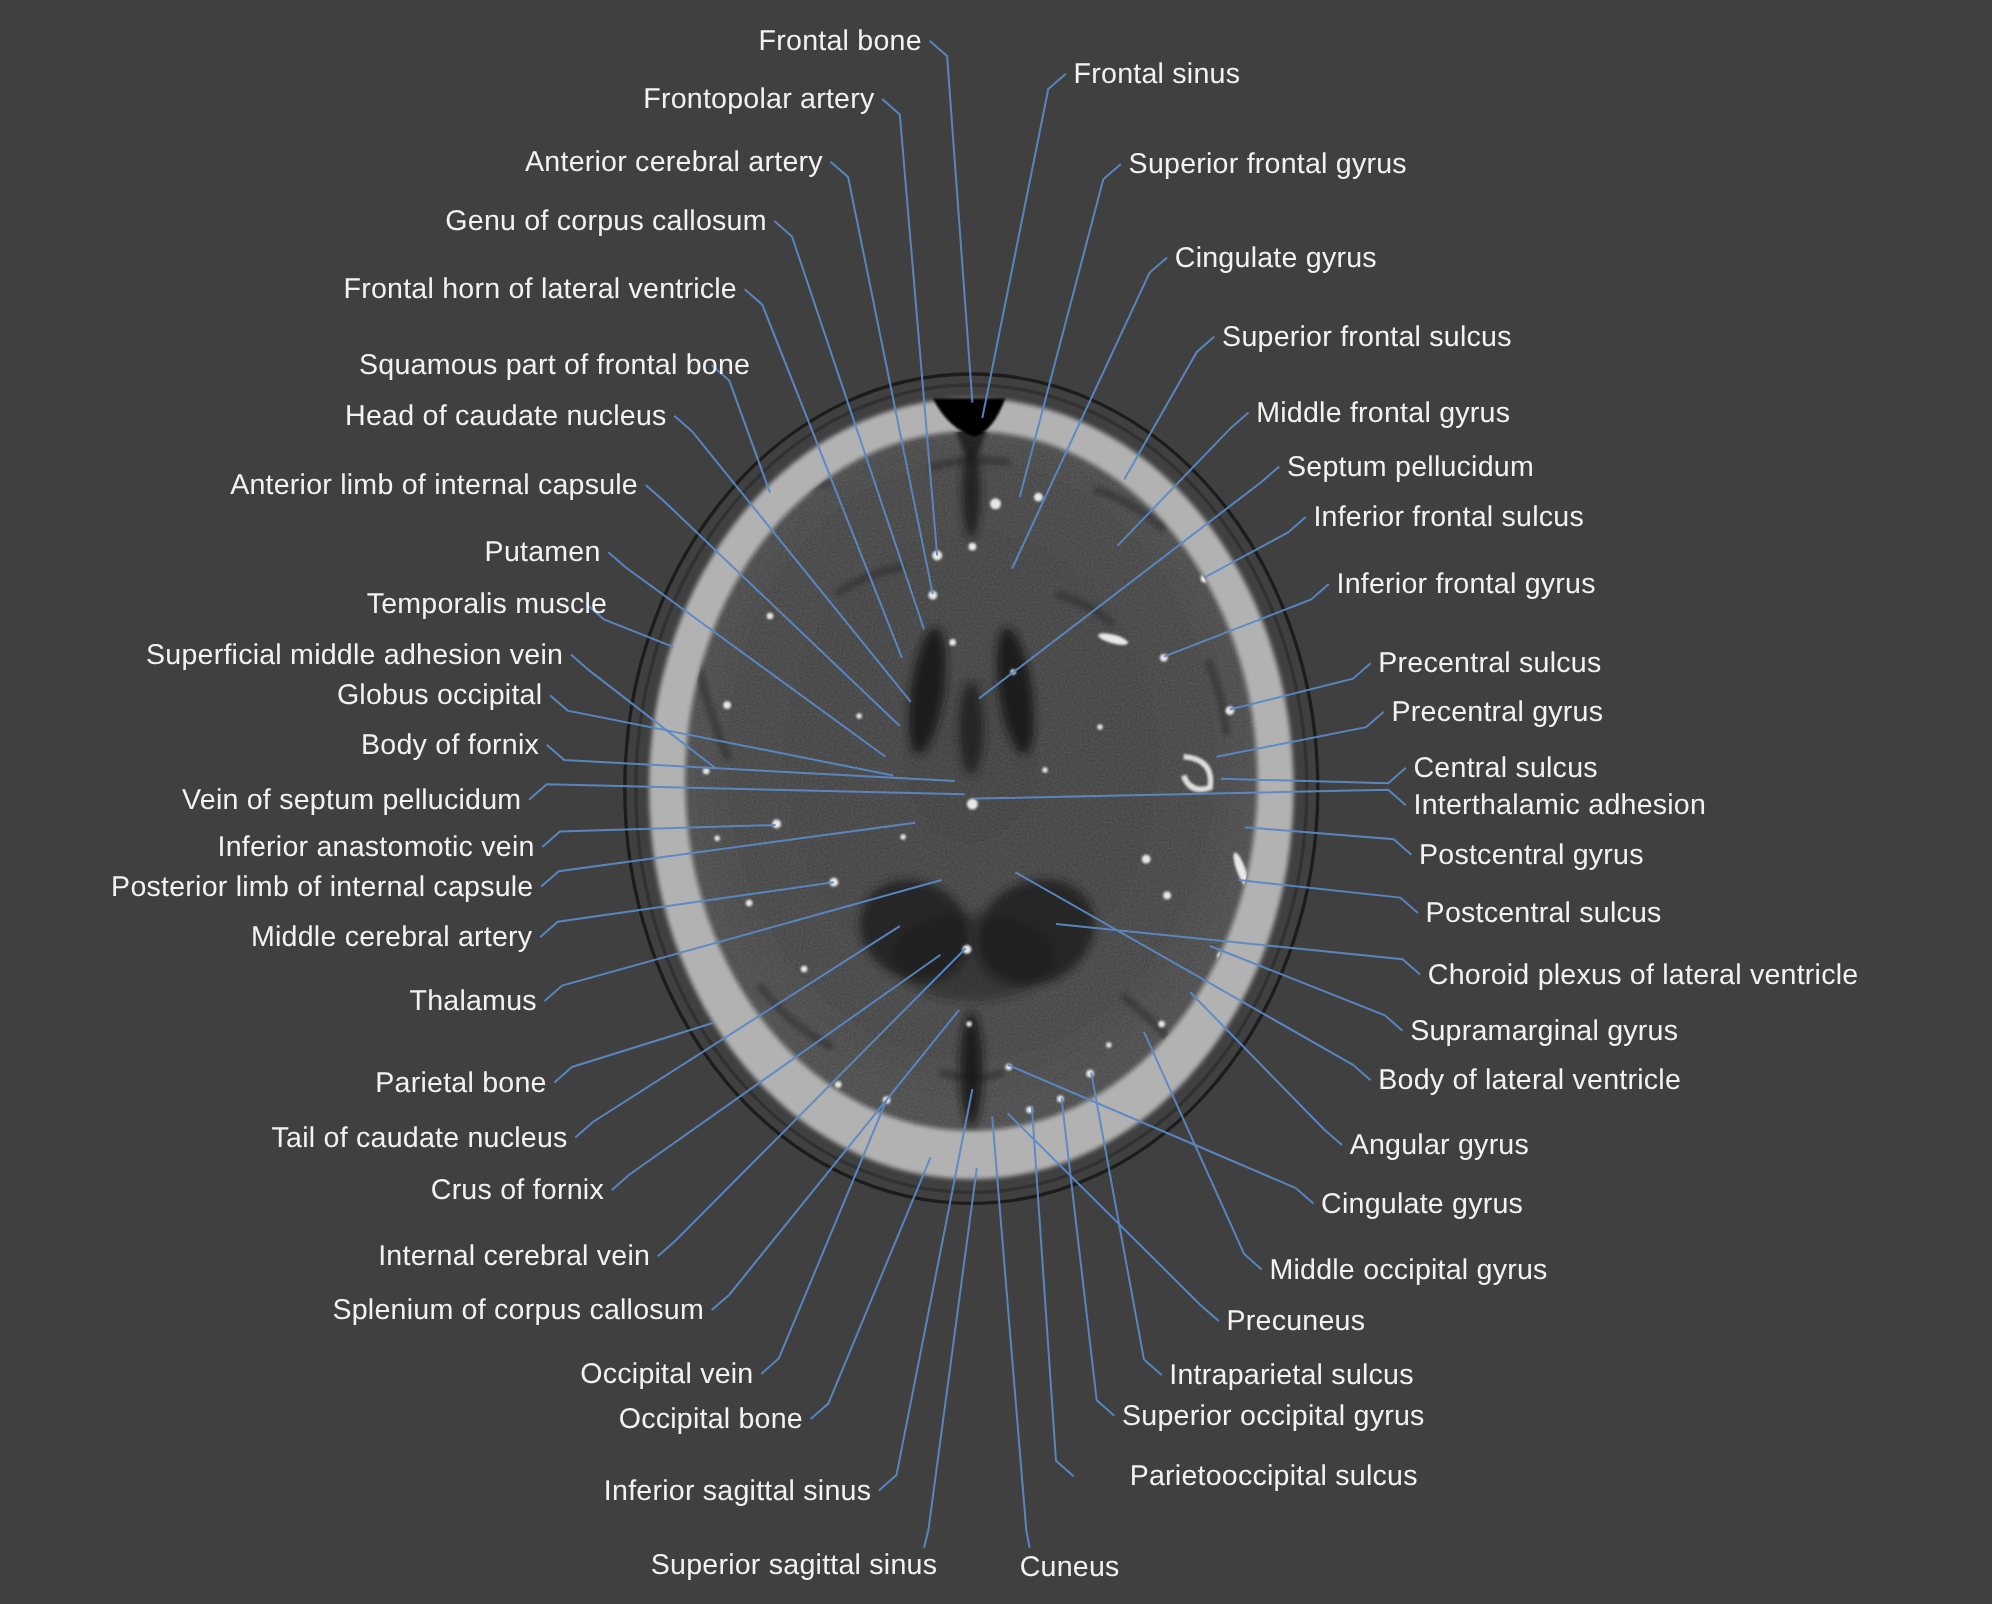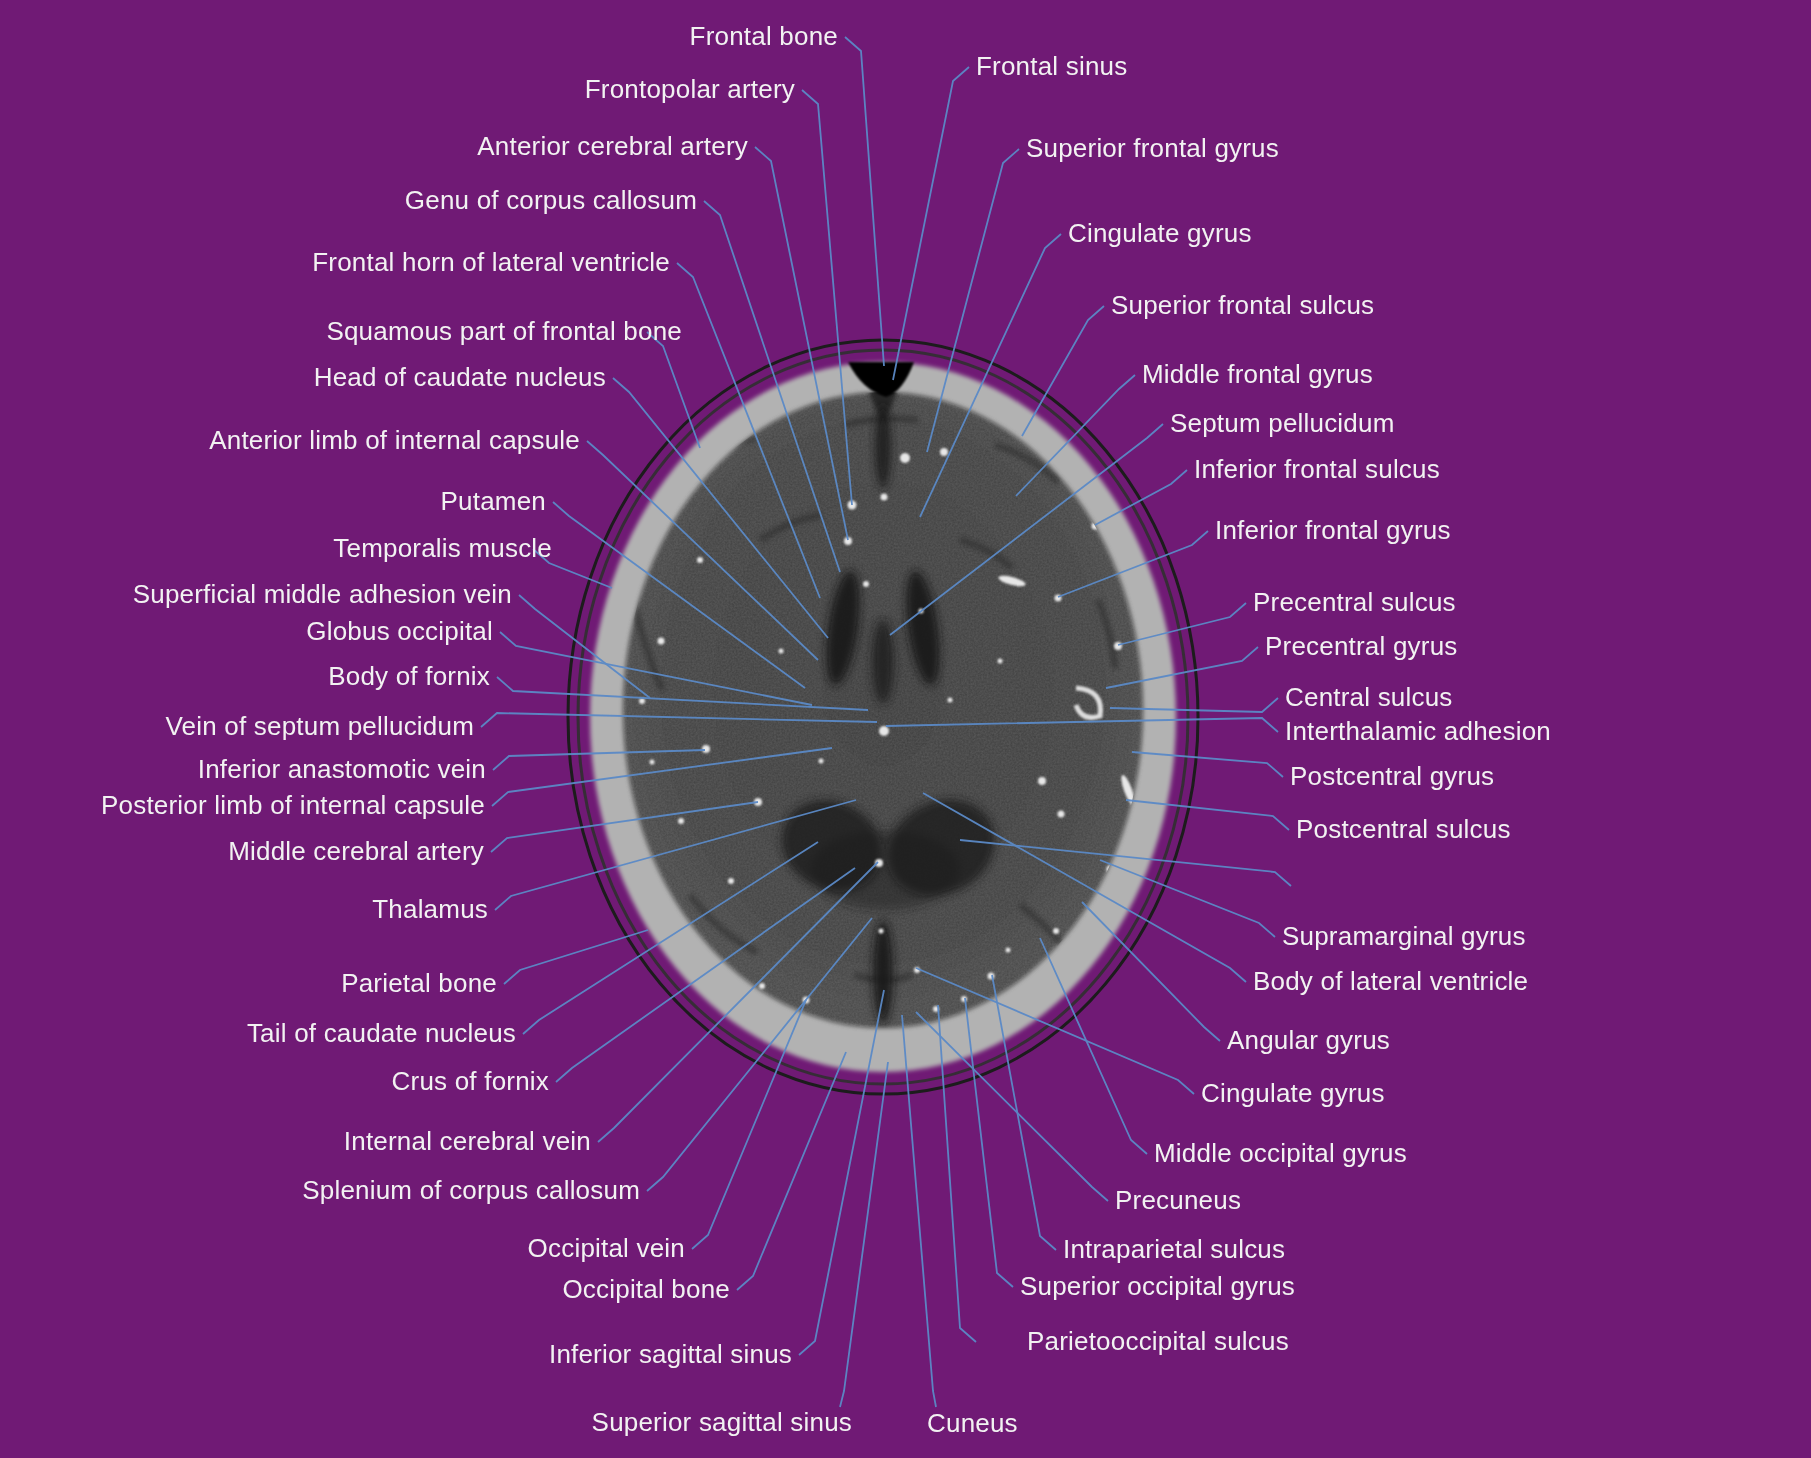--- a/index.html
+++ b/index.html
@@ -1,16 +1,16 @@
 <!DOCTYPE html>
 <html><head>
 <meta charset="utf-8">
 <style>
   html,body{margin:0;padding:0;background:#000;}
-  #stage{position:relative;width:1811px;height:1458px;background:#701a75;overflow:hidden;
+  #stage{position:relative;width:1811px;height:1458px;background:#404040;overflow:hidden;
          font-family:"Liberation Sans",sans-serif;}
   #ct{position:absolute;left:0;top:0;}
   #labels{position:absolute;left:0;top:0;width:100%;height:100%;}
   .label{position:absolute;color:#f2f2f2;font-size:26px;line-height:1.05;white-space:nowrap;
          transform:translate(0,-50%);letter-spacing:.2px;}
   .label.left{transform:translate(-100%,-50%);}
 </style>
 </head>
 <body>
 
@@ -223,20 +223,21 @@
       <span class="label right" style="left: 1142px; top: 375px;">Middle frontal gyrus</span>
       <span class="label right" style="left: 1170px; top: 424px;">Septum pellucidum</span>
       <span class="label right" style="left: 1194px; top: 470px;">Inferior frontal sulcus</span>
       <span class="label right" style="left: 1215px; top: 531px;">Inferior frontal gyrus</span>
       <span class="label right" style="left: 1253px; top: 603px;">Precentral sulcus</span>
       <span class="label right" style="left: 1265px; top: 647px;">Precentral gyrus</span>
       <span class="label right" style="left: 1285px; top: 698px;">Central sulcus</span>
       <span class="label right" style="left: 1285px; top: 732px;">Interthalamic adhesion</span>
       <span class="label right" style="left: 1290px; top: 777px;">Postcentral gyrus</span>
       <span class="label right" style="left: 1296px; top: 830px;">Postcentral sulcus</span>
+      <span class="label right" style="left: 1298px; top: 886px;">Choroid plexus of lateral ventricle</span>
       <span class="label right" style="left: 1282px; top: 937px;">Supramarginal gyrus</span>
       <span class="label right" style="left: 1253px; top: 982px;">Body of lateral ventricle</span>
       <span class="label right" style="left: 1227px; top: 1041px;">Angular gyrus</span>
       <span class="label right" style="left: 1201px; top: 1094px;">Cingulate gyrus</span>
       <span class="label right" style="left: 1154px; top: 1154px;">Middle occipital gyrus</span>
       <span class="label right" style="left: 1115px; top: 1201px;">Precuneus</span>
       <span class="label right" style="left: 1063px; top: 1250px;">Intraparietal sulcus</span>
       <span class="label right" style="left: 1020px; top: 1287px;">Superior occipital gyrus</span>
       <span class="label right" style="left: 983px; top: 1342px; margin-left: 44px;">Parietooccipital sulcus</span>
       <span class="label right" style="left: 927px; top: 1424px;">Cuneus</span>

